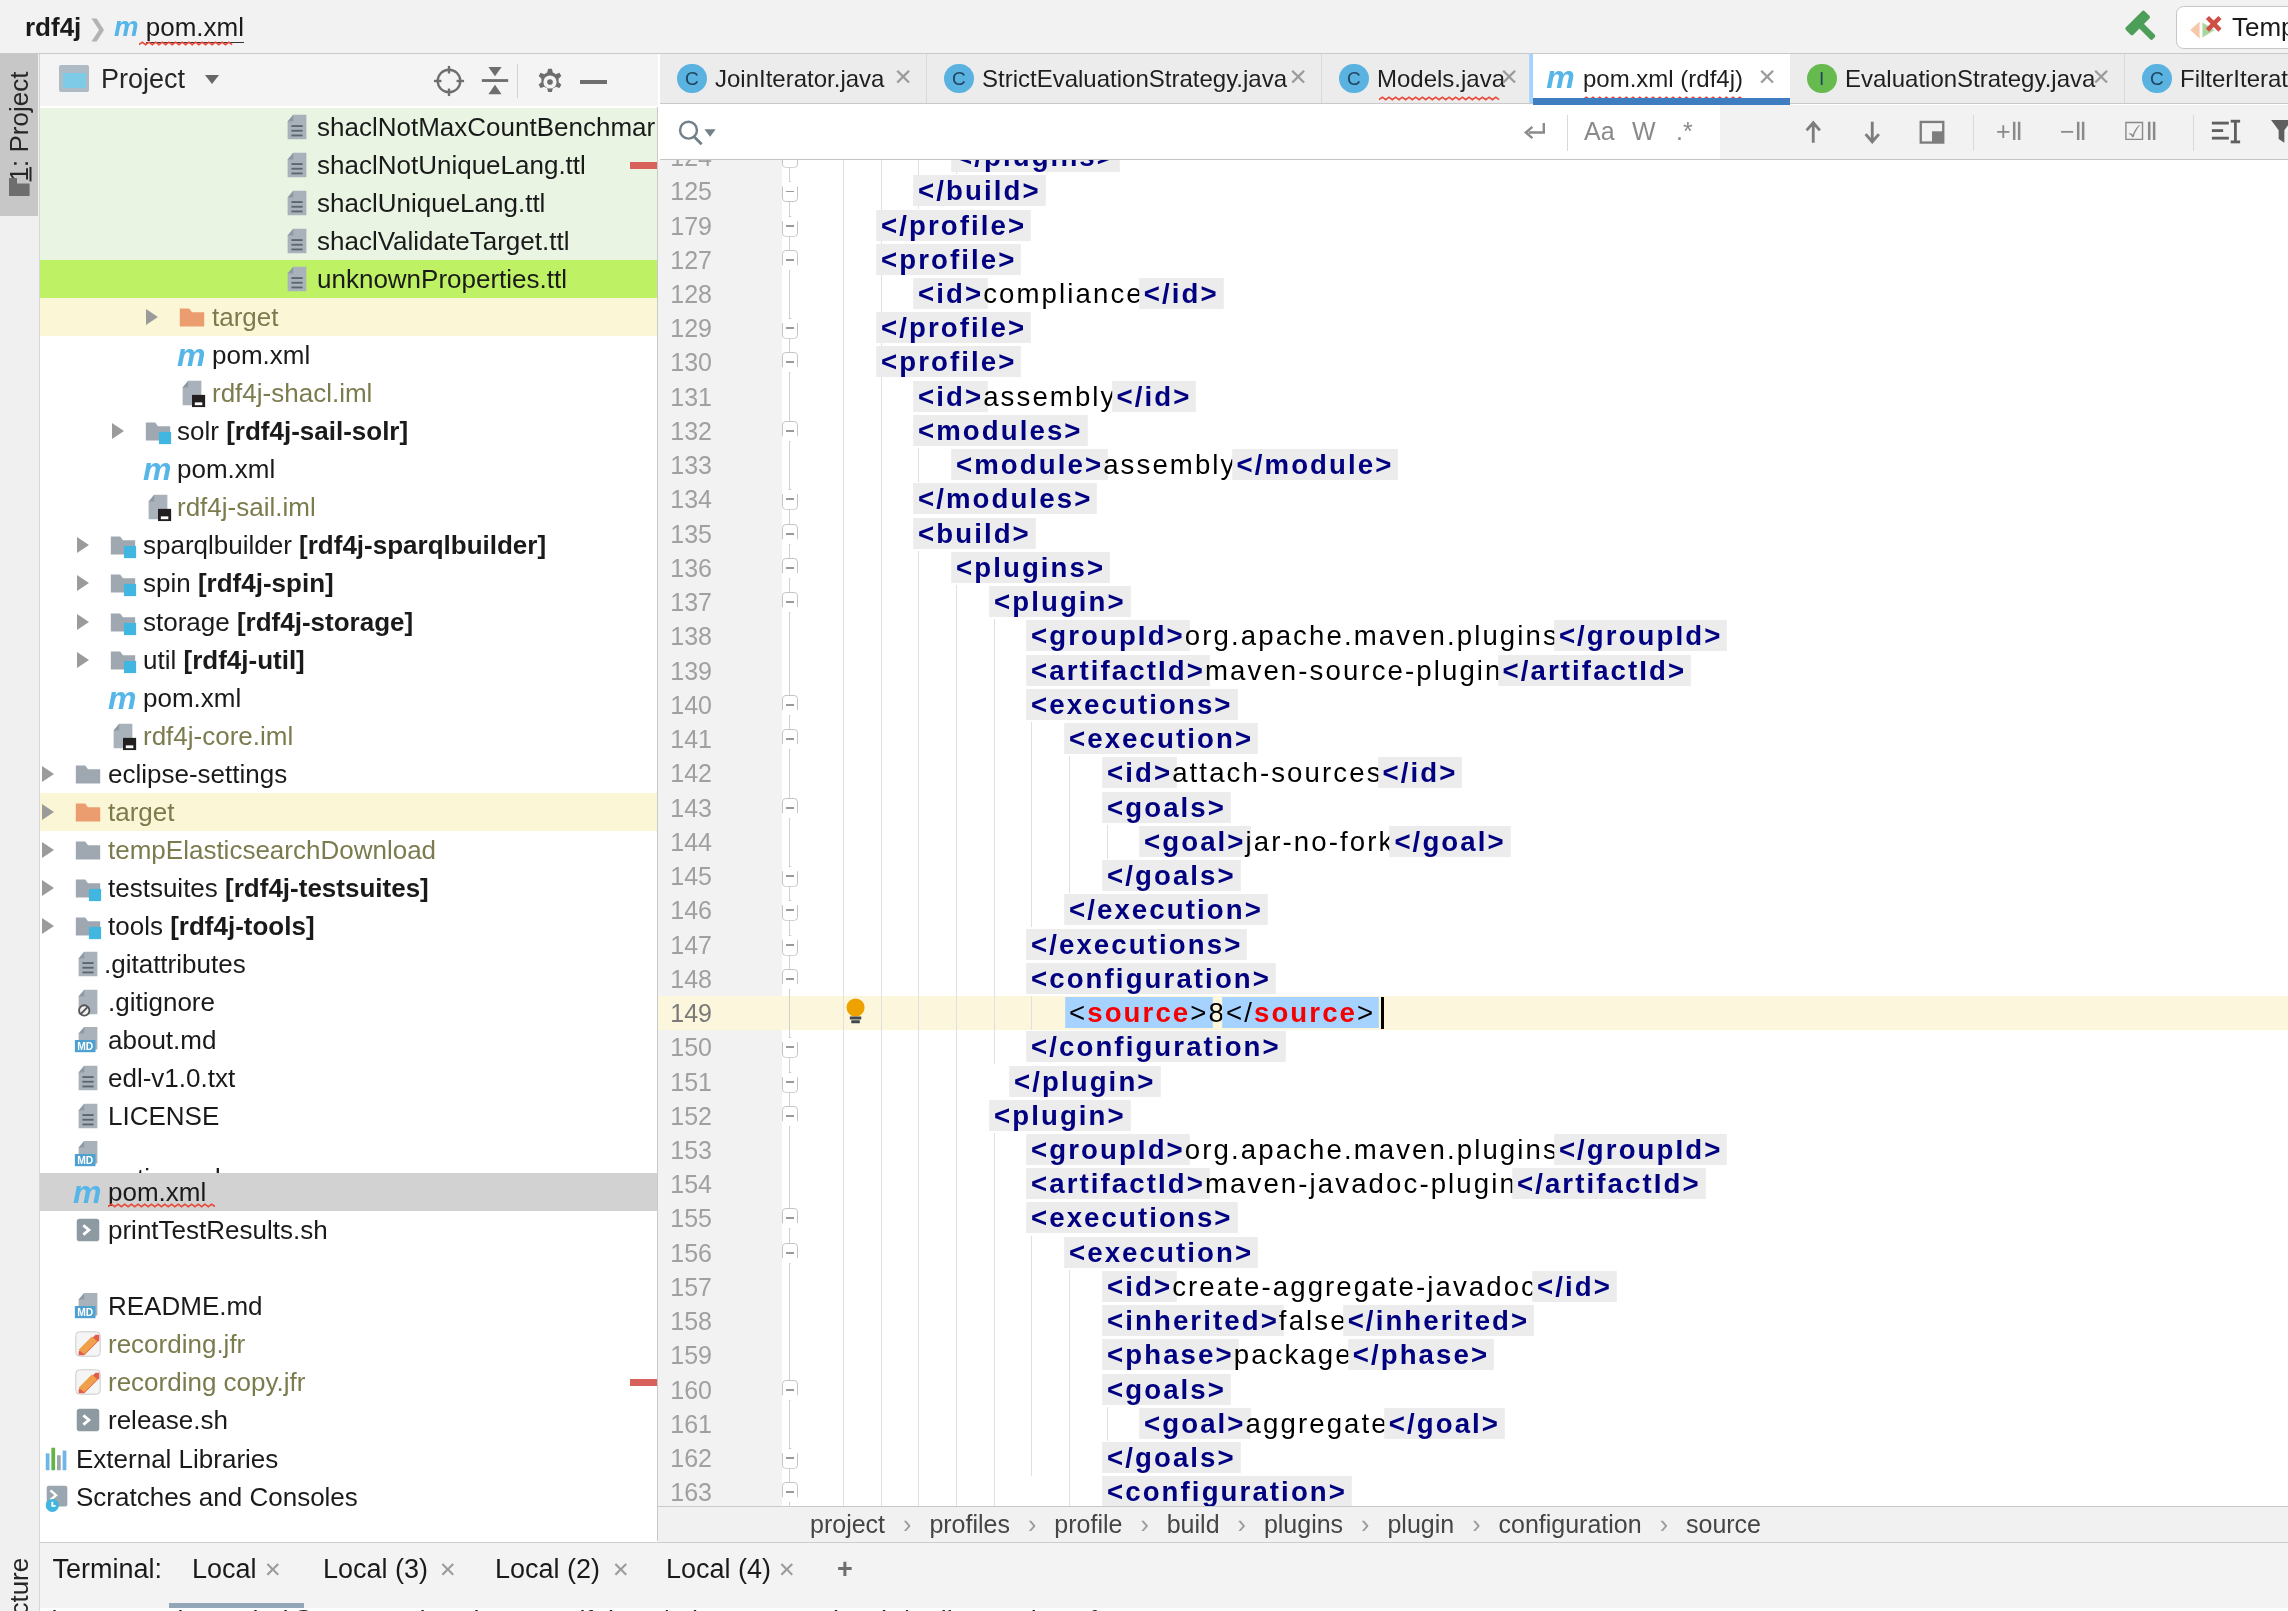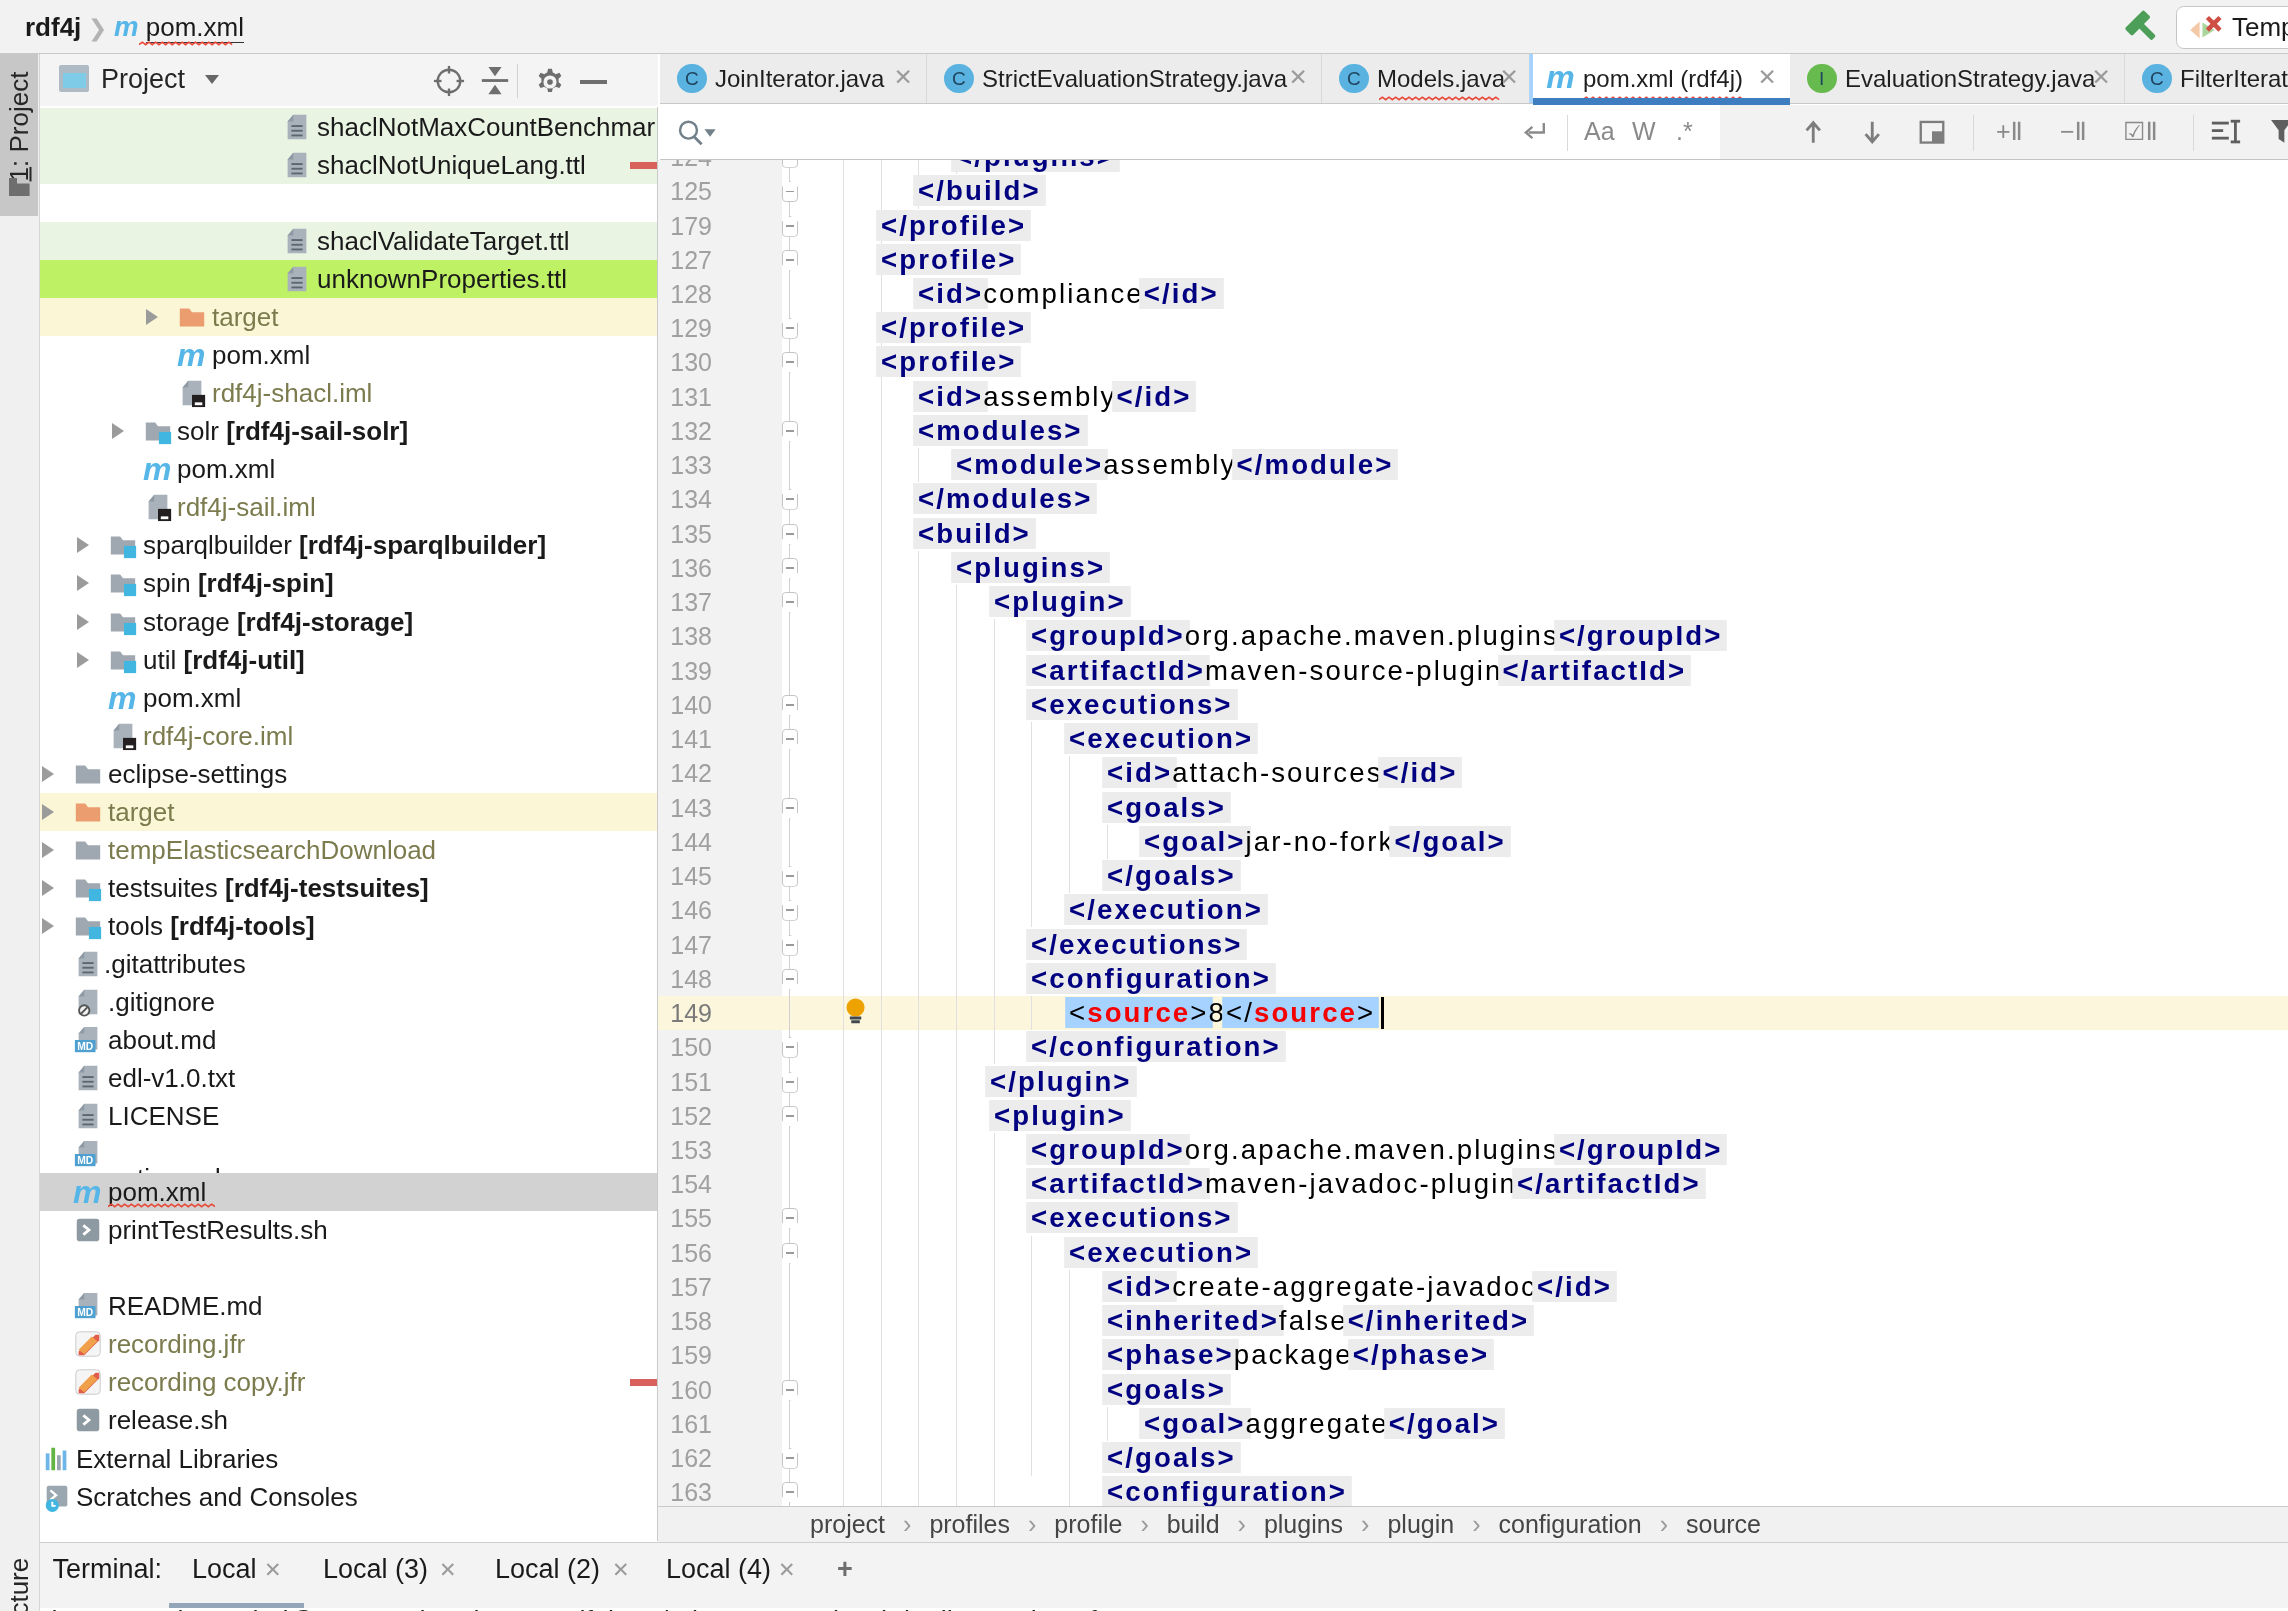--- a/index.html
+++ b/index.html
@@ -161,20 +161,32 @@
             <path d="M12 3 H26 V29 H6 V10 z" fill="#a9b2ba"></path>
             <path d="M12 3 v7 h-6 z" fill="#8d99a4"></path>
             <g stroke="#5b6770" stroke-width="2">
               <line x1="10" y1="15" x2="22" y2="15"></line>
               <line x1="10" y1="20" x2="22" y2="20"></line>
               <line x1="10" y1="25" x2="22" y2="25"></line>
             </g>
           </svg></span>
         <span class="tlb" style="left:277px;">shaclNotUniqueLang.ttl</span>
         <span class="rdash"></span>
+      </div>
+<div class="trow" style="top:77px;background:#e9f4e3;">
+        <span class="tib" style="left:242px"><svg class="tic" viewBox="0 0 32 32">
+            <path d="M12 3 H26 V29 H6 V10 z" fill="#a9b2ba"></path>
+            <path d="M12 3 v7 h-6 z" fill="#8d99a4"></path>
+            <g stroke="#5b6770" stroke-width="2">
+              <line x1="10" y1="15" x2="22" y2="15"></line>
+              <line x1="10" y1="20" x2="22" y2="20"></line>
+              <line x1="10" y1="25" x2="22" y2="25"></line>
+            </g>
+          </svg></span>
+        <span class="tlb" style="left:277px;">shaclUniqueLang.ttl</span>
       </div>
 <div class="trow" style="top:115px;background:#e9f4e3;">
         <span class="tib" style="left:242px"><svg class="tic" viewBox="0 0 32 32">
             <path d="M12 3 H26 V29 H6 V10 z" fill="#a9b2ba"></path>
             <path d="M12 3 v7 h-6 z" fill="#8d99a4"></path>
             <g stroke="#5b6770" stroke-width="2">
               <line x1="10" y1="15" x2="22" y2="15"></line>
               <line x1="10" y1="20" x2="22" y2="20"></line>
               <line x1="10" y1="25" x2="22" y2="25"></line>
             </g>
@@ -570,21 +582,21 @@
 <div class="crow" style="top:562px"><span class="num">141</span><span class="fm dn"></span><span class="ct" style="left:411px"><span class="t">&lt;execution&gt;</span></span></div>
 <div class="crow" style="top:596px"><span class="num">142</span><span class="ct" style="left:449px"><span class="t">&lt;id&gt;</span><span class="blk">attach-sources</span><span class="t">&lt;/id&gt;</span></span></div>
 <div class="crow" style="top:631px"><span class="num">143</span><span class="fm dn"></span><span class="ct" style="left:449px"><span class="t">&lt;goals&gt;</span></span></div>
 <div class="crow" style="top:665px"><span class="num">144</span><span class="ct" style="left:486px"><span class="t">&lt;goal&gt;</span><span class="blk">jar-no-fork</span><span class="t">&lt;/goal&gt;</span></span></div>
 <div class="crow" style="top:699px"><span class="num">145</span><span class="fm up"></span><span class="ct" style="left:449px"><span class="t">&lt;/goals&gt;</span></span></div>
 <div class="crow" style="top:733px"><span class="num">146</span><span class="fm up"></span><span class="ct" style="left:411px"><span class="t">&lt;/execution&gt;</span></span></div>
 <div class="crow" style="top:768px"><span class="num">147</span><span class="fm up"></span><span class="ct" style="left:373px"><span class="t">&lt;/executions&gt;</span></span></div>
 <div class="crow" style="top:802px"><span class="num">148</span><span class="fm dn"></span><span class="ct" style="left:373px"><span class="t">&lt;configuration&gt;</span></span></div>
 <div class="crow" style="top:836px"><span class="num cur">149</span><span class="ct" style="left:411px"><span class="sel"><span class="blk">&lt;</span><span class="err">source</span><span class="blk">&gt;</span></span><span class="blk">8</span><span class="sel"><span class="blk">&lt;/</span><span class="err">source</span><span class="blk">&gt;</span></span><span class="caret"></span></span></div>
 <div class="crow" style="top:870px"><span class="num">150</span><span class="fm up"></span><span class="ct" style="left:373px"><span class="t">&lt;/configuration&gt;</span></span></div>
-<div class="crow" style="top:905px"><span class="num">151</span><span class="fm up"></span><span class="ct" style="left:332px"><span class="t">&lt;/plugin&gt;</span></span></div>
+<div class="crow" style="top:905px"><span class="num">151</span><span class="fm up"></span><span class="ct" style="left:356px"><span class="t">&lt;/plugin&gt;</span></span></div>
 <div class="crow" style="top:939px"><span class="num">152</span><span class="fm dn"></span><span class="ct" style="left:336px"><span class="t">&lt;plugin&gt;</span></span></div>
 <div class="crow" style="top:973px"><span class="num">153</span><span class="ct" style="left:373px"><span class="t">&lt;groupId&gt;</span><span class="blk">org.apache.maven.plugins</span><span class="t">&lt;/groupId&gt;</span></span></div>
 <div class="crow" style="top:1007px"><span class="num">154</span><span class="ct" style="left:373px"><span class="t">&lt;artifactId&gt;</span><span class="blk">maven-javadoc-plugin</span><span class="t">&lt;/artifactId&gt;</span></span></div>
 <div class="crow" style="top:1041px"><span class="num">155</span><span class="fm dn"></span><span class="ct" style="left:373px"><span class="t">&lt;executions&gt;</span></span></div>
 <div class="crow" style="top:1076px"><span class="num">156</span><span class="fm dn"></span><span class="ct" style="left:411px"><span class="t">&lt;execution&gt;</span></span></div>
 <div class="crow" style="top:1110px"><span class="num">157</span><span class="ct" style="left:449px"><span class="t">&lt;id&gt;</span><span class="blk">create-aggregate-javadoc</span><span class="t">&lt;/id&gt;</span></span></div>
 <div class="crow" style="top:1144px"><span class="num">158</span><span class="ct" style="left:449px"><span class="t">&lt;inherited&gt;</span><span class="blk">false</span><span class="t">&lt;/inherited&gt;</span></span></div>
 <div class="crow" style="top:1178px"><span class="num">159</span><span class="ct" style="left:449px"><span class="t">&lt;phase&gt;</span><span class="blk">package</span><span class="t">&lt;/phase&gt;</span></span></div>
 <div class="crow" style="top:1213px"><span class="num">160</span><span class="fm dn"></span><span class="ct" style="left:449px"><span class="t">&lt;goals&gt;</span></span></div>
 <div class="crow" style="top:1247px"><span class="num">161</span><span class="ct" style="left:486px"><span class="t">&lt;goal&gt;</span><span class="blk">aggregate</span><span class="t">&lt;/goal&gt;</span></span></div>

